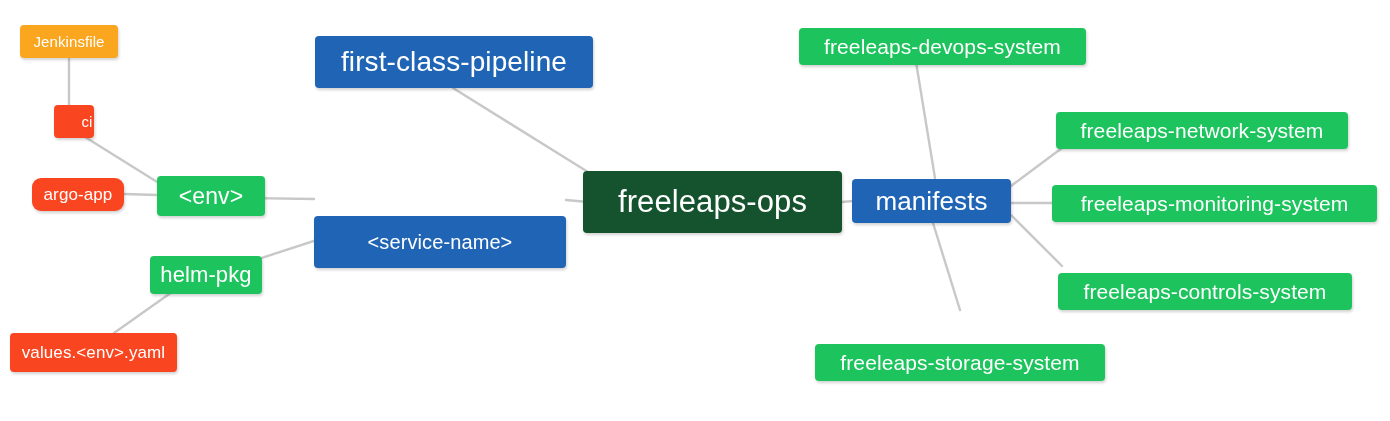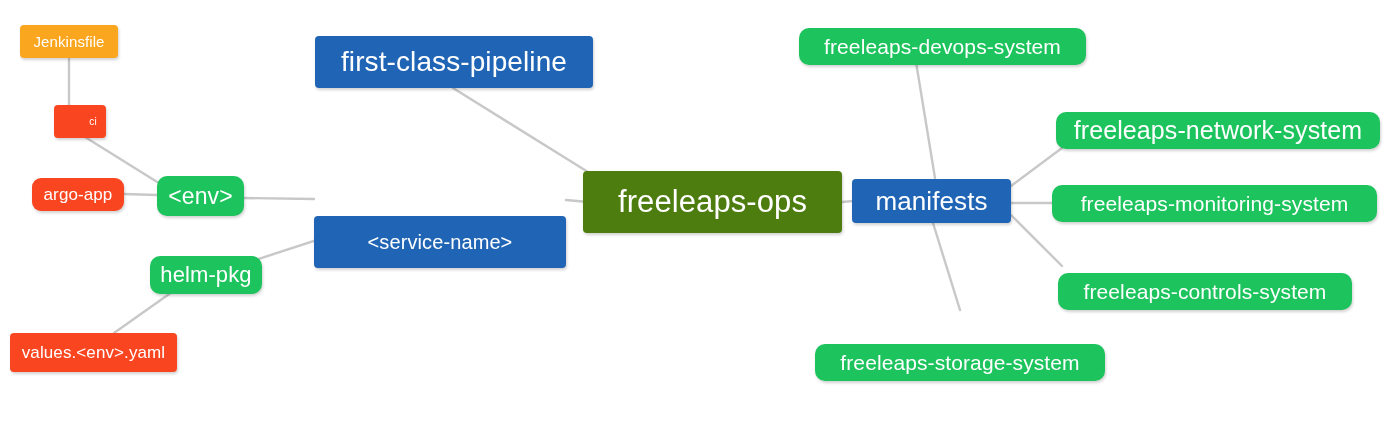--- a/index.html
+++ b/index.html
@@ -38,29 +38,28 @@
     justify-content: center;
     box-sizing: border-box;
     border-radius: 4px;
     color: #ffffff;
     white-space: nowrap;
     letter-spacing: 0.1px;
     box-shadow: 1px 2px 3px rgba(0,0,0,0.18);
     user-select: none;
   }
   .n-root {
-    background: #4d7c0f;
+    background: #14532d;
     font-size: 31px;
   }
   .n-blue {
     background: #2065b5;
   }
   .n-green {
     background: #1dc45d;
-    border-radius: 10px;
   }
   .n-orange {
     background: #fba61f;
   }
   .n-red {
     background: #fa4620;
   }
 </style>
 </head>
 <body>
@@ -107,49 +106,49 @@
   </div>
 
   <div class="node n-blue" style="left:314px; top:172px; width:252px; height:52px; font-size:20px;margin-top:44px;">
     <span>&lt;service-name&gt;</span>
   </div>
 
   <div class="node n-blue" style="left:852px; top:179px; width:159px; height:44px; font-size:26px;">
     <span>manifests</span>
   </div>
 
-  <div class="node n-green" style="left:157px; top:176px; width:87px; height:40px; font-size:23px;">
+  <div class="node n-green" style="left:157px; top:176px; width:108px; height:40px; font-size:23px;">
     <span>&lt;env&gt;</span>
   </div>
 
   <div class="node n-green" style="left:150px; top:256px; width:112px; height:38px; font-size:22px;">
     <span>helm-pkg</span>
   </div>
 
   <div class="node n-orange" style="left:20px; top:25px; width:98px; height:33px; font-size:15px;">
     <span>Jenkinsfile</span>
   </div>
 
-  <div class="node n-red" style="left:54px; top:105px; width:52px; height:33px; font-size:10px;padding-left:26px;">
+  <div class="node n-red" style="left:54px; top:105px; width:40px; height:33px; font-size:15px;padding-left:26px;">
     <span>ci</span>
   </div>
 
   <div class="node n-red" style="left:32px; top:178px; width:92px; height:33px; font-size:17px;border-radius:9px;">
     <span>argo-app</span>
   </div>
 
   <div class="node n-red" style="left:10px; top:333px; width:167px; height:39px; font-size:17px;">
     <span>values.&lt;env&gt;.yaml</span>
   </div>
 
   <div class="node n-green" style="left:799px; top:28px; width:287px; height:37px; font-size:21px;">
     <span>freeleaps-devops-system</span>
   </div>
 
-  <div class="node n-green" style="left:1056px; top:112px; width:324px; height:37px; font-size:25px;justify-content:center;">
+  <div class="node n-green" style="left:1056px; top:112px; width:292px; height:37px; font-size:21px;justify-content:center;">
     <span>freeleaps-network-system</span>
   </div>
 
   <div class="node n-green" style="left:1052px; top:185px; width:325px; height:37px; font-size:21px;">
     <span>freeleaps-monitoring-system</span>
   </div>
 
   <div class="node n-green" style="left:1058px; top:257px; width:294px; height:37px; font-size:21px;margin-top:16px;">
     <span>freeleaps-controls-system</span>
   </div>

